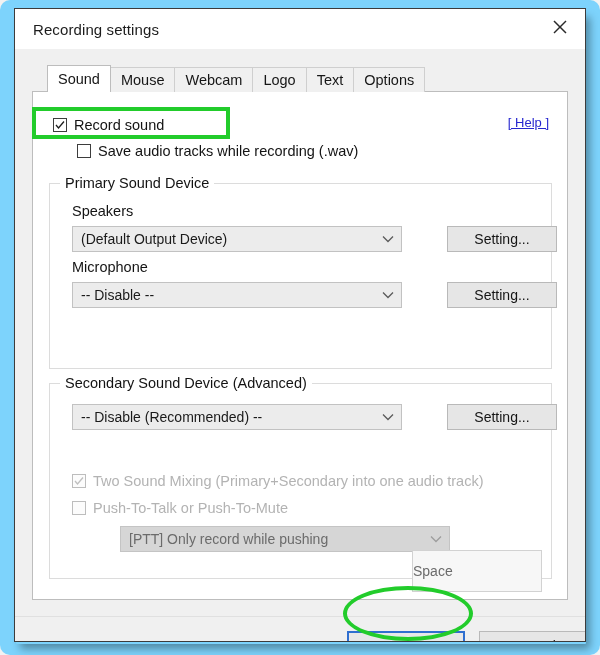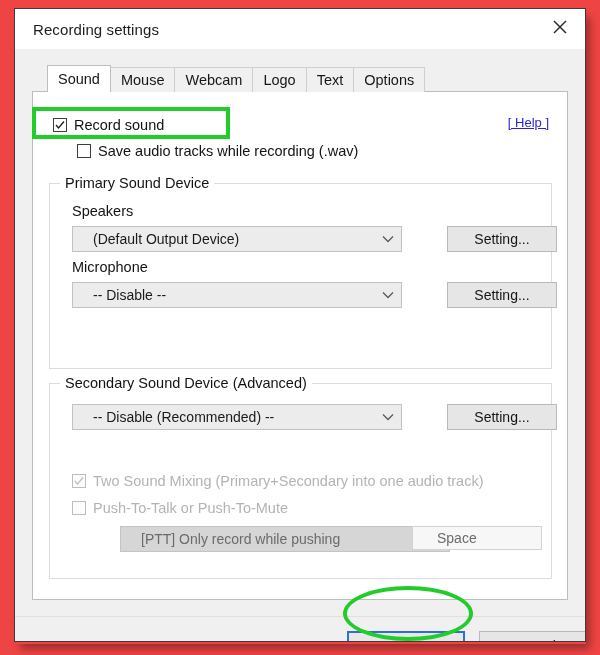--- a/index.html
+++ b/index.html
@@ -10,21 +10,22 @@
     background: #f2f2f2;
     font-family: "Liberation Sans", sans-serif;
     overflow: hidden;
   }
 
   
   #page {
     position: relative;
     width: 600px;
     height: 655px;
-    background: #ef4444;
+    background: #7dd3fc;
+    border-radius: 10px;
   }
 
   .win-shadow {
     position: absolute;
     left: 16px;
     top: 12px;
     width: 570px;
     height: 632px;
     background: transparent;
     box-shadow: 4px 5px 9px rgba(0,0,0,0.35);
@@ -198,21 +199,21 @@
     background: #ececec;
     border: 1px solid #c2c2c2;
     box-sizing: border-box;
     display: flex;
     align-items: center;
     cursor: pointer;
     overflow: hidden;
   }
   .combo .ctext {
     flex: 1 1 auto;
-    padding-left: 20px;
+    padding-left: 8px;
     font-size: 14px;
     color: #1a1a1a;
     white-space: nowrap;
     overflow: hidden;
   }
   .combo .carrow {
     flex: 0 0 auto;
     width: 26px;
     display: flex;
     align-items: center;
@@ -238,30 +239,31 @@
     white-space: nowrap;
   }
   .btn.primary {
     border: 2px solid #2f6fd0;
     background: #e8e8e8;
   }
 
   
   .textfield {
     position: absolute;
-    height: 24px;
+    height: 42px;
     background: #f7f7f7;
     border: 1px solid #d2d2d2;
     box-sizing: border-box;
     display: flex;
     align-items: center;
-    padding-left: 24px;
+    padding-left: 0;
     font-size: 14px;
     color: #6b6b6b;
     white-space: nowrap;
+    margin-top: 24px;
   }
 
   
   .bottom-sep {
     position: absolute;
     left: 0;
     top: 567px;
     width: 100%;
     height: 1px;
     background: #e0e0e0;

